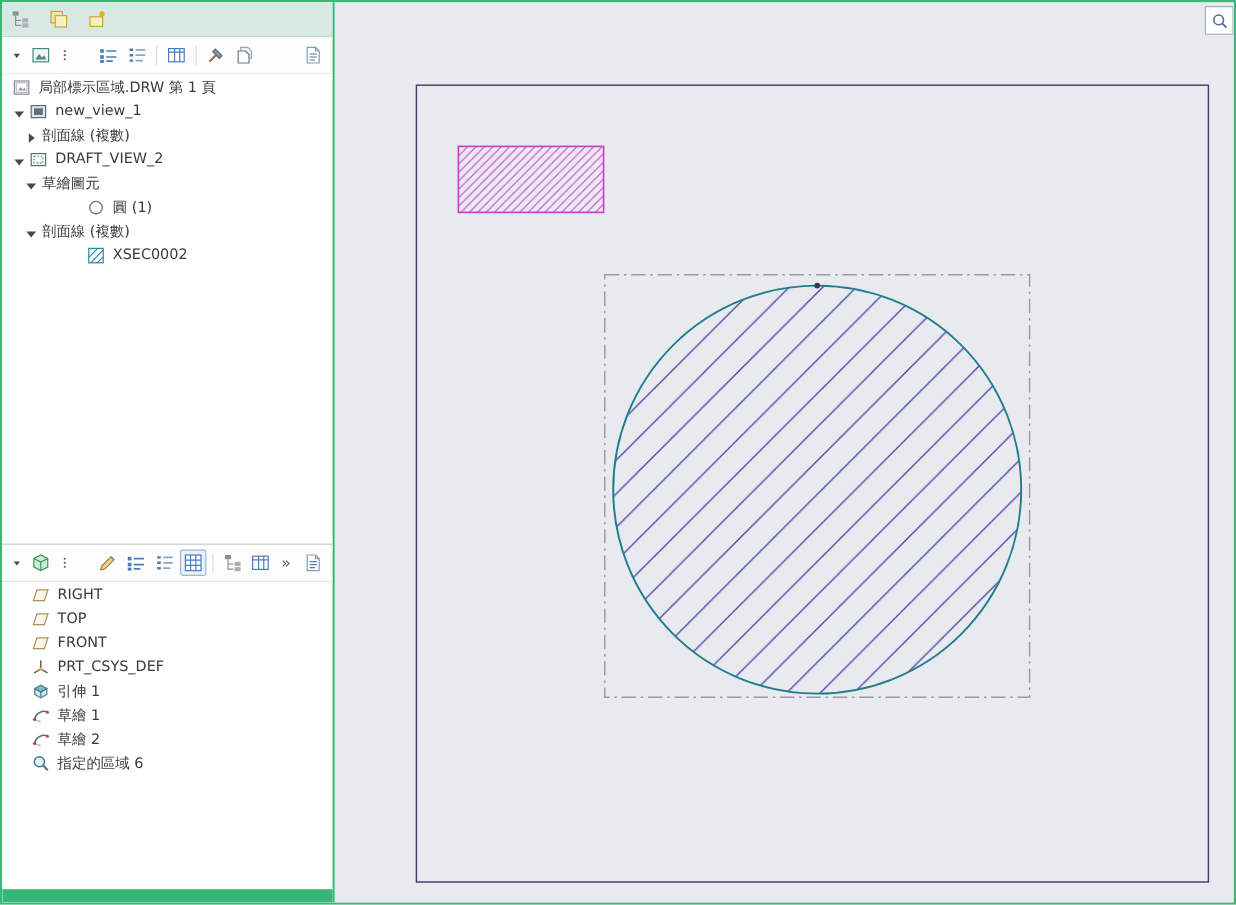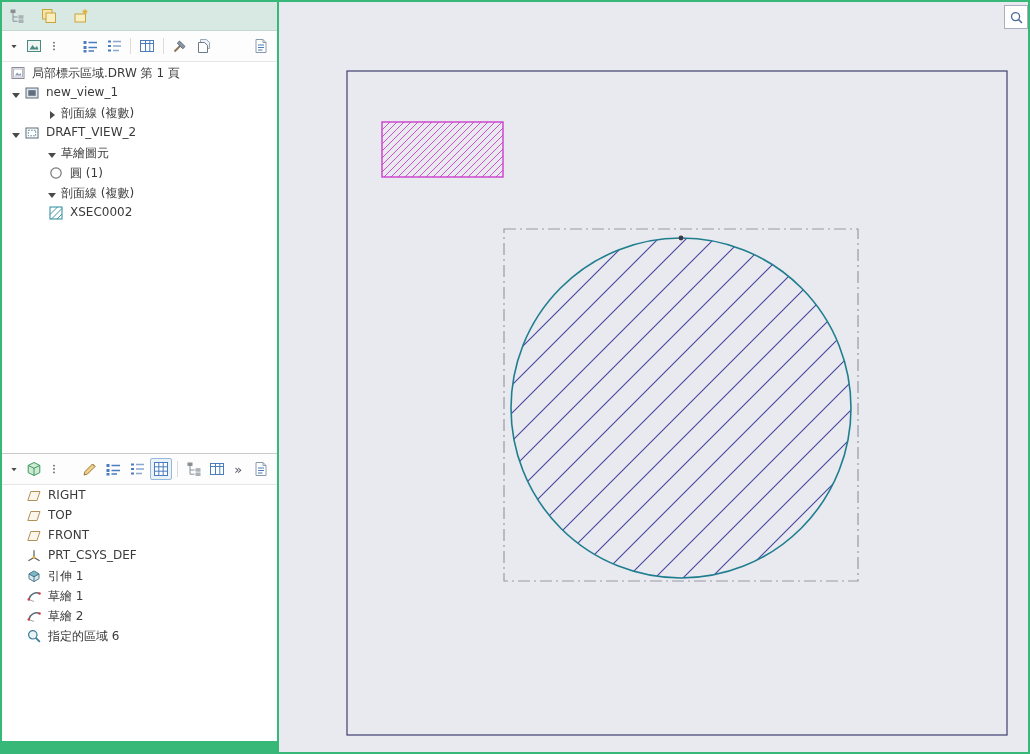--- a/index.html
+++ b/index.html
@@ -17,21 +17,21 @@
   .caretbtn{width:14px}
   .caretbtn svg{width:12px;height:12px}
   .sep{width:1px;height:16px;background:#dcdcdc;margin:0 3px;flex:none}
   .spacer{flex:1}
   .gap{width:14px;flex:none}
   .chev{color:#556;font-size:13px;width:16px}
   .tree{flex:none;padding-top:3px;overflow:hidden;background:#fff}
   .tree.drawing{flex:1}
   .tree.model{height:253px}
   .row{height:20px;display:flex;align-items:flex-start;white-space:nowrap;cursor:default}
-  .pl8{padding-left:8px}.pl10{padding-left:10px}.pl30{padding-left:44px}.pl52{padding-left:32px}
+  .pl8{padding-left:8px}.pl10{padding-left:10px}.pl30{padding-left:18px}.pl52{padding-left:56px}
   .exp{width:14px;height:20px;position:relative;flex:none}
   .exp.open::before{content:"";position:absolute;left:2px;top:8px;border-left:4px solid transparent;border-right:4px solid transparent;border-top:5px solid #4a4a4a}
   .exp.closed::before{content:"";position:absolute;left:4px;top:6px;border-top:4px solid transparent;border-bottom:4px solid transparent;border-left:5px solid #4a4a4a}
   .ic{width:16px;height:16px;margin-right:5px;flex:none}
   .lbl{padding-left:1px}
   .strip{height:11px;flex:none;background:#38b878}
   .canvas{flex:1;position:relative;background:#e9e9f0;overflow:hidden}
   .scene{position:absolute;left:0;top:0;width:100%;height:100%}
   .zoombtn{position:absolute;top:3px;right:0;width:24px;height:24px;background:#fff;border:1px solid #a8b0c0;display:flex;align-items:center;justify-content:center;padding:0}
   .zoombtn svg{width:15px;height:15px}

